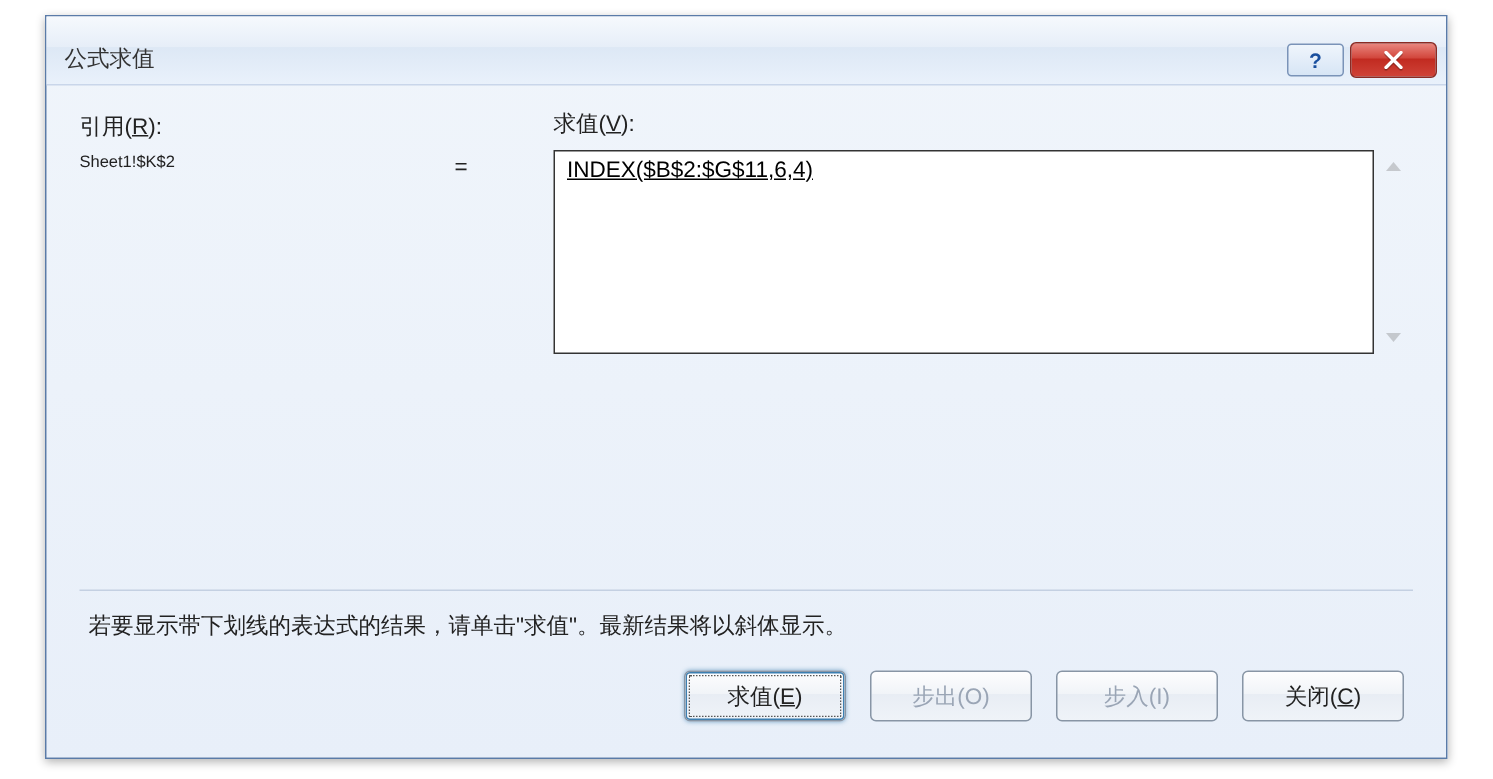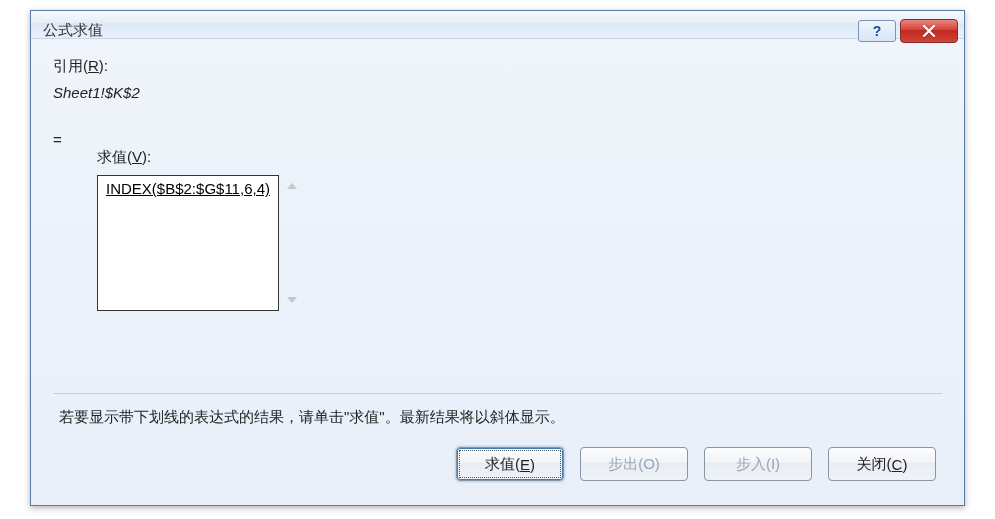--- a/index.html
+++ b/index.html
@@ -16,21 +16,21 @@
       width: 935px;
       height: 496px;
       border: 1px solid #5a7ba8;
       margin: 10px auto;
       background: linear-gradient(to bottom, #f0f5fb 0%, #e8eff9 100%);
       box-shadow: 0 2px 6px rgba(0,0,0,0.3);
       display: flex;
       flex-direction: column;
     }
     .titlebar {
-      height: 28px;
+      height: 46px;
       background: linear-gradient(to bottom, #f6f9fd 0%, #e6eef8 45%, #dde8f5 46%, #e9f1fb 100%);
       border-bottom: 1px solid #c9d6ea;
       display: flex;
       align-items: center;
       padding: 12px 6px 0 12px;
       color: #333;
     }
     .titlebar-title {
       flex: 1;
       font-size: 15px;
@@ -69,42 +69,40 @@
     }
     .content {
       flex: 1;
       padding: 16px 22px 10px 22px;
       display: flex;
       flex-direction: column;
     }
     .top-area {
       display: flex;
       align-items: flex-start;
-      flex-direction: column;
     }
     .left-col {
       width: 250px;
       padding-top: 2px;
     }
     .right-col {
       flex: 1;
       margin-left: 44px;
     }
     .label-row {
       font-size: 15px;
       color: #222;
       margin-bottom: 8px;
     }
     .underline-letter {
       text-decoration: underline;
     }
     .reference-value {
-      font-size: 15px;
-      color: #222;
-      font-style: italic;
+      font-size: 11px;
+      color: #222;
     }
     .equals-sign {
       width: 22px;
       text-align: left;
       padding-top: 30px;
       font-size: 15px;
       color: #222;
     }
     .eval-box-wrap {
       display: flex;

